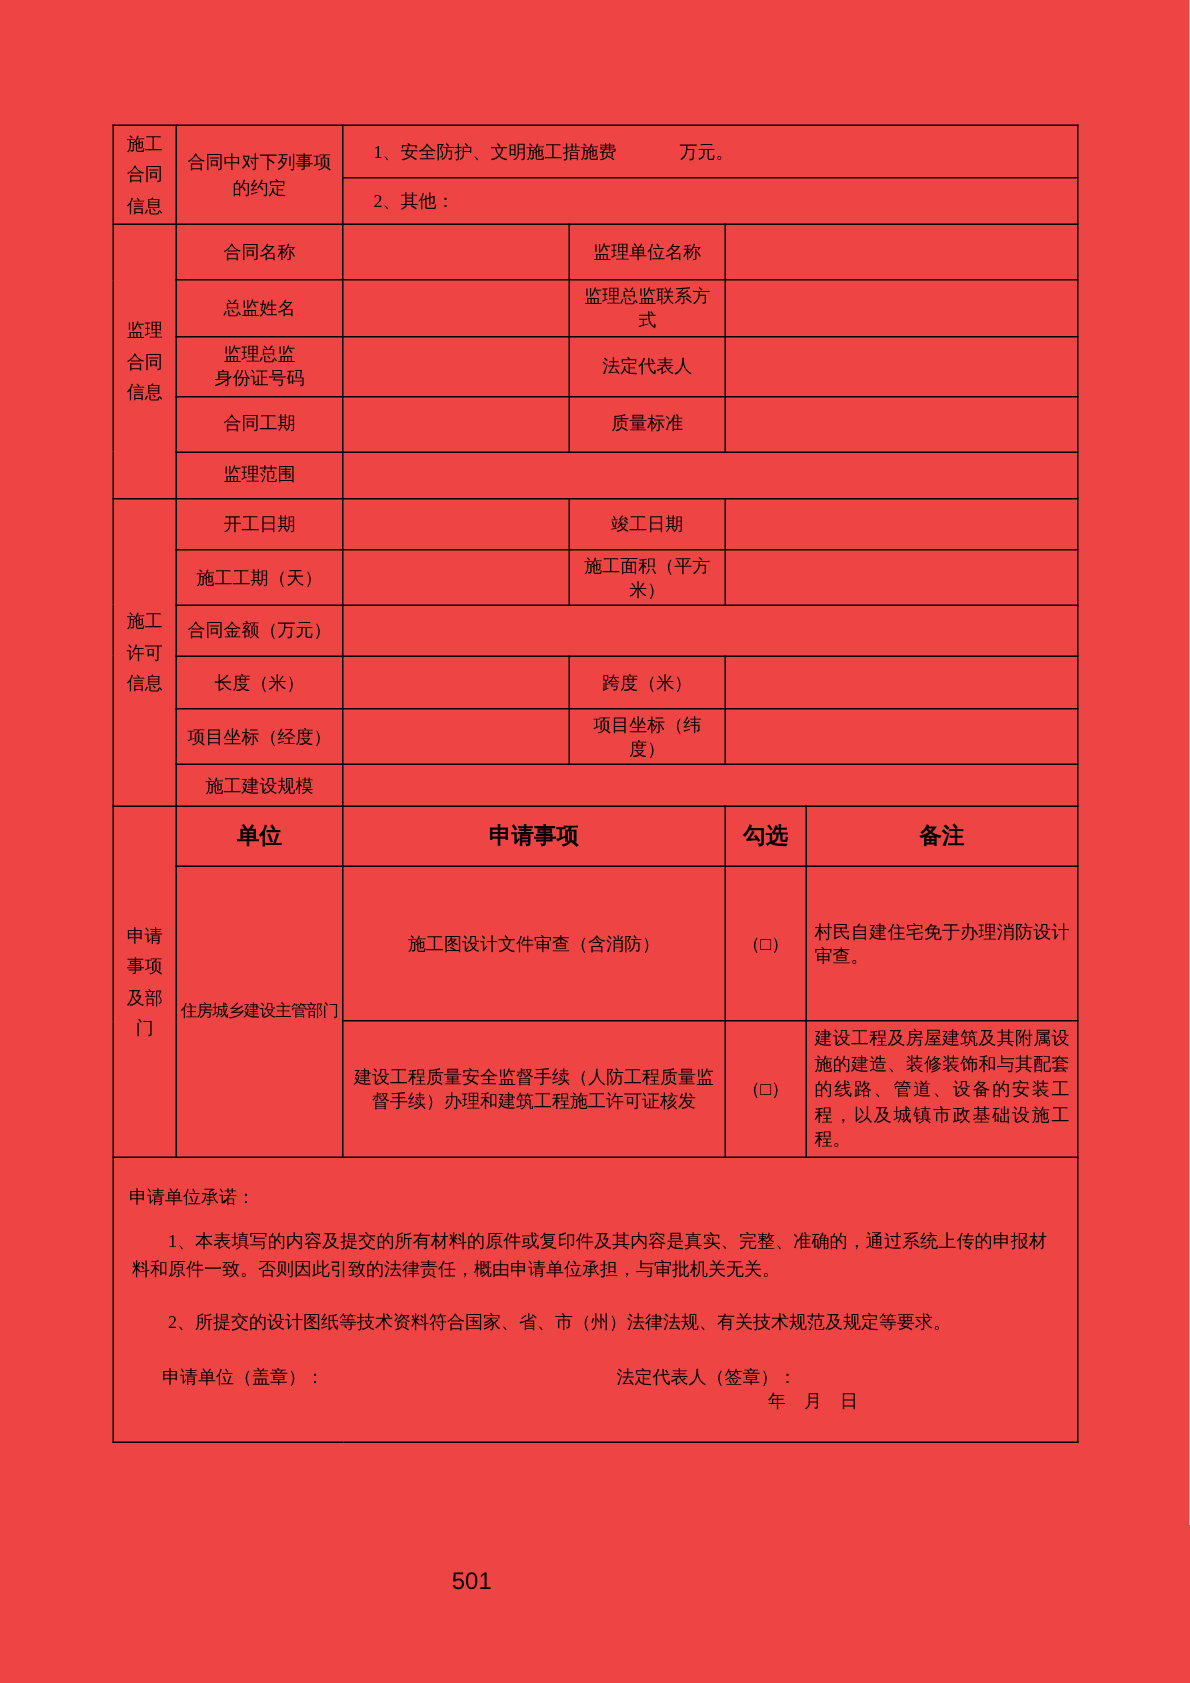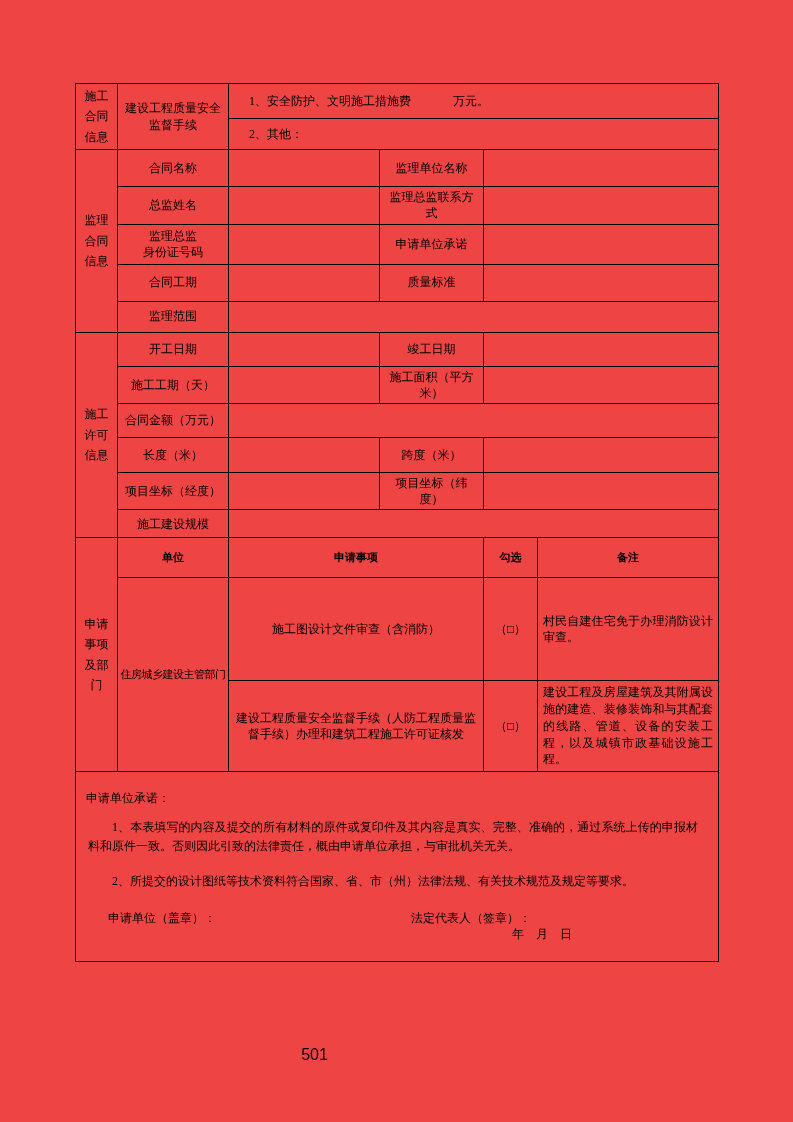--- a/index.html
+++ b/index.html
@@ -4,21 +4,21 @@
 <style>
   html,body{margin:0;padding:0;background:#fff;}
   .page{position:relative;width:793px;height:1122px;background:#ef4444;overflow:hidden;
         font-family:"Liberation Serif","DejaVu Serif",serif;color:#000;}
   table.form{position:absolute;left:75px;top:83px;width:643px;border-collapse:collapse;table-layout:fixed;}
   td{border:1px solid #000;font-size:12px;line-height:1.35;padding:2px 4px;
      text-align:center;vertical-align:middle;word-break:break-all;overflow:hidden;}
   td.side{white-space:pre-line;line-height:1.7;padding:2px 1px;}
   td.pre{white-space:pre-line;}
   td.lt{text-align:left;padding-left:20px;}
-  td.hdr{font-family:"Liberation Sans","DejaVu Sans",sans-serif;font-weight:bold;font-size:11px;}
+  td.hdr{font-family:"Liberation Sans","DejaVu Sans",sans-serif;font-weight:bold;font-size:15px;}
   td.unit{font-size:11px;letter-spacing:-0.5px;padding:2px 0;}
   td.note{text-align:left;text-align:justify;padding:3px 5px;line-height:1.4;}
   .gap{display:inline-block;width:42px;}
   td.promise{text-align:left;vertical-align:top;padding:12px 8px;}
   .promise-title{margin:6px 0 4px 2px;}
   .promise-para{text-indent:2em;margin:12px 12px 16px 4px;line-height:1.55;text-align:justify;}
   .promise-para2{}
   .sign-row{margin-top:20px;margin-left:24px;}
   .rep{margin-left:192px;margin-top:32px;}
   .date-row{margin-left:428px;}
@@ -37,21 +37,21 @@
       <col style="width:104px">
         <col style="width:54px">
         <col style="width:181px">
     </colgroup>
 
     <tbody>
         <tr style="height:30px">
       <td class="side" rowspan="2">施工
 合同
 信息</td>
-      <td rowspan="2">建设工程质量安全监督手续</td>
+      <td rowspan="2">合同中对下列事项的约定</td>
       <td class="lt" colspan="4">
         <span>1、安全防护、文明施工措施费</span><span class="gap"></span><span>万元。</span>
       </td>
     </tr>
     <tr style="height:27px">
       <td class="lt" colspan="4">2、其他：</td>
     </tr>
 
     <tr style="height:37px">
       <td class="side" rowspan="5">监理
@@ -65,21 +65,21 @@
     <tr style="height:37px">
       <td>总监姓名</td>
       <td></td>
       <td>监理总监联系方式</td>
       <td colspan="2"></td>
     </tr>
     <tr style="height:40px">
       <td class="pre">监理总监
 身份证号码</td>
       <td></td>
-      <td>申请单位承诺</td>
+      <td>法定代表人</td>
       <td colspan="2"></td>
     </tr>
     <tr style="height:37px">
       <td>合同工期</td>
       <td></td>
       <td>质量标准</td>
       <td colspan="2"></td>
     </tr>
     <tr style="height:31px">
       <td>监理范围</td>

